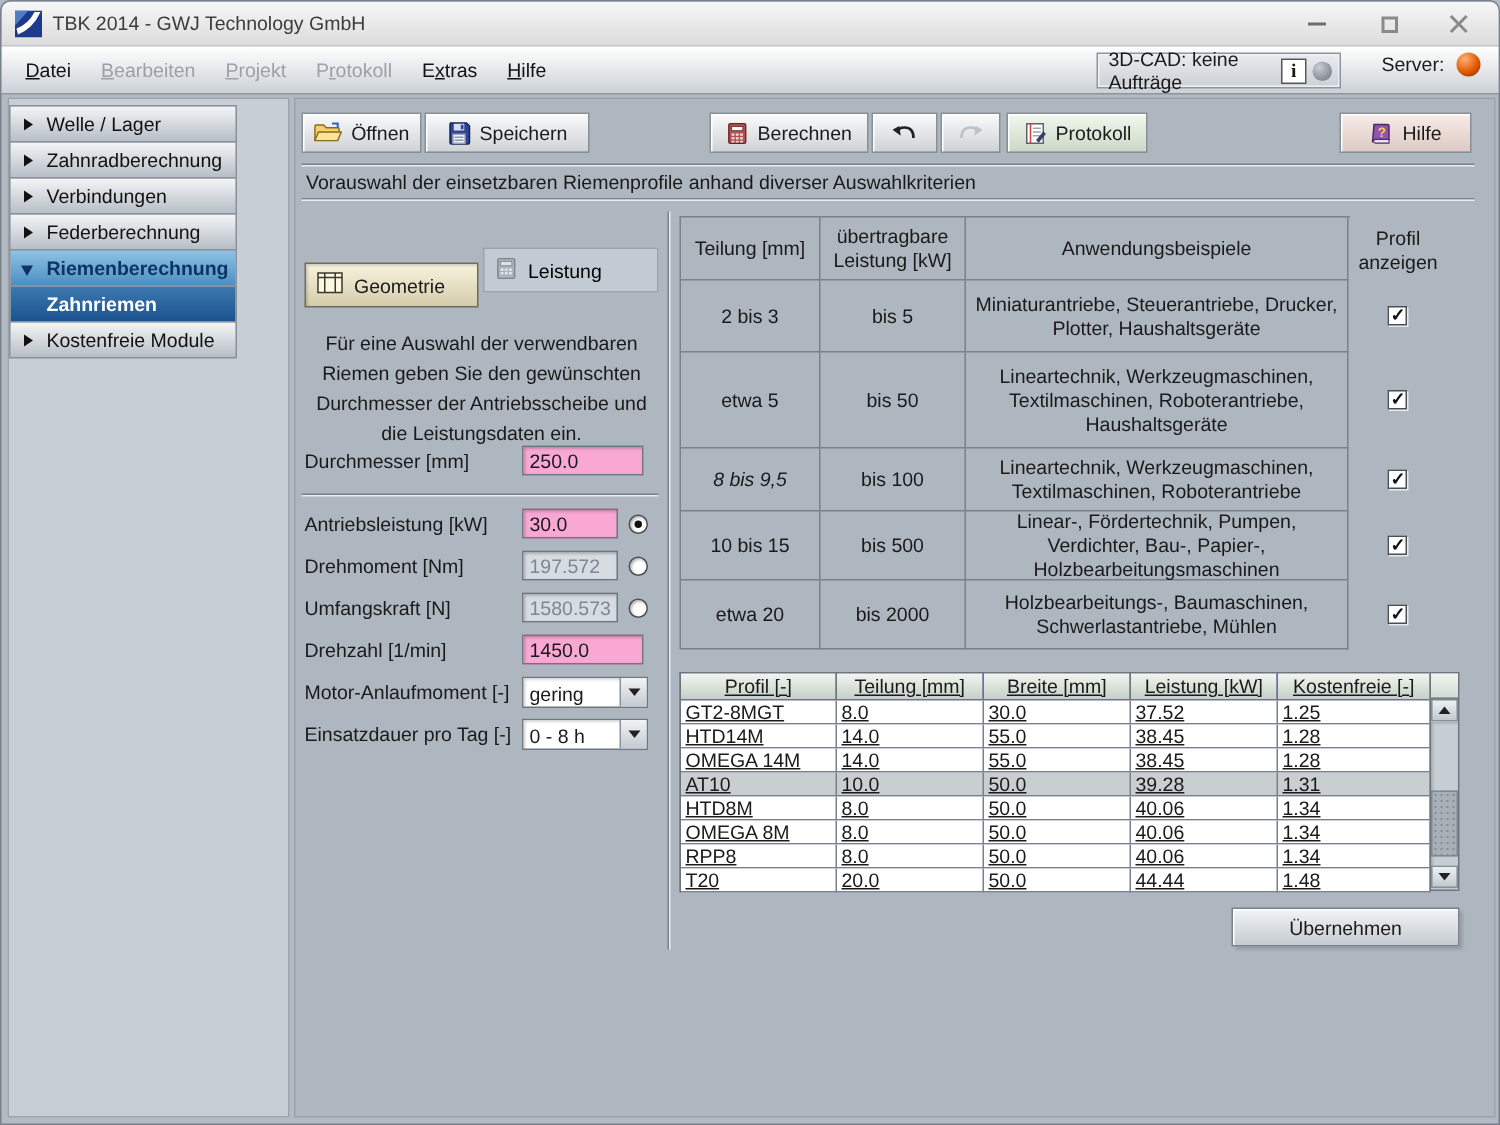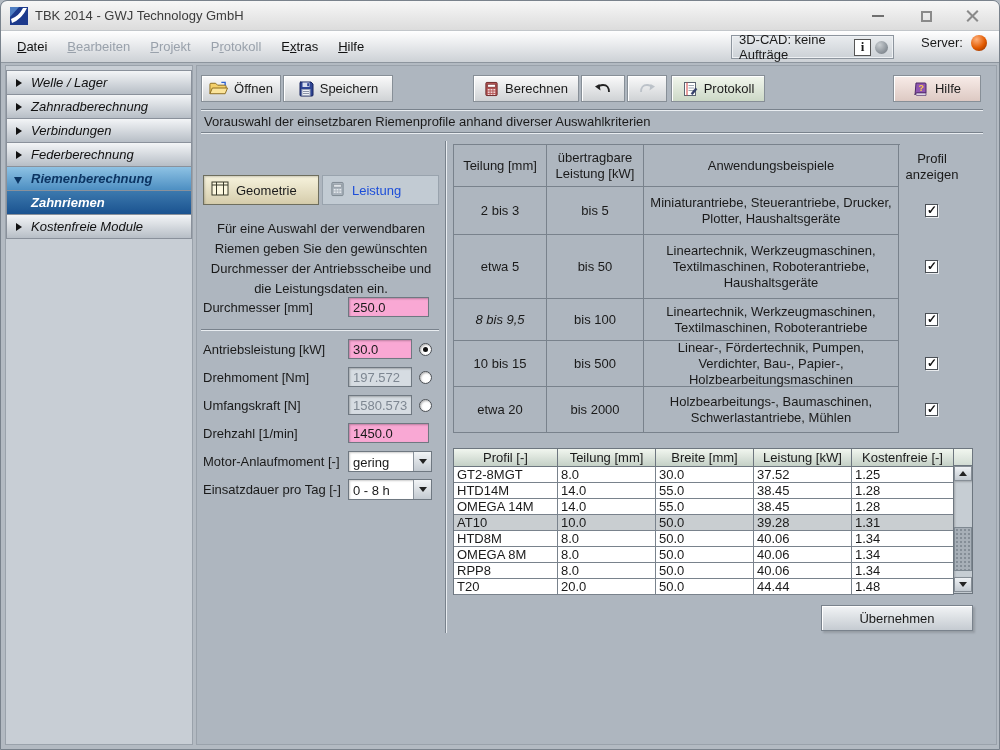--- a/index.html
+++ b/index.html
@@ -42,21 +42,21 @@
   .server-orb { width:16px; height:16px; margin-left:8px;
                 background:radial-gradient(circle at 35% 28%, #ffb07a, #e25a00 55%, #7e2800); }
 
   
   .sidebar-panel { position:absolute; left:4px; top:64px; width:188px; height:680px;
                    background:#c8ced5; border:1px solid #9aa2ab; }
   .main-panel { position:absolute; left:195px; top:64px; width:801px; height:680px;
                 background:#aeb6bf; border:1px solid #9aa2ab; }
 
   
-  .side-items { position:absolute; left:5px; top:70px; width:186px;font-style:italic; }
+  .side-items { position:absolute; left:5px; top:70px; width:152px; }
   .side-item { position:relative; height:25px; margin-top:-1px; display:flex; align-items:center;
                padding-left:24px; background:linear-gradient(#f3f5f7,#b7bec6);
                border:1px solid #8a919b; color:#111; }
   .side-item.expanded { background:linear-gradient(#8ec2e4,#4d8fc2); color:#0c3563; font-weight:bold; }
   .side-item.child-sel { background:linear-gradient(#3c79ae,#1b5390); color:#fff; font-weight:bold;text-align:right; }
   .arr-r { position:absolute; left:9px; top:8px; width:0; height:0;
            border-left:6px solid #111; border-top:4px solid transparent; border-bottom:4px solid transparent; }
   .arr-d { position:absolute; left:7px; top:10px; width:0; height:0;
            border-top:7px solid #0c3563; border-left:4px solid transparent; border-right:4px solid transparent; }
 
@@ -76,22 +76,22 @@
   .heading { position:absolute; left:203px; top:113px; }
 
   
   .big-btn { position:absolute; left:202px; top:142px; width:236px; height:29px;
              background:linear-gradient(#eff5ec,#c2cfc2); border:1px solid #6f7a76;
              display:flex; align-items:center; justify-content:center; }
   .geo-btn { position:absolute; left:202px; top:174px; width:116px; height:30px;
              background:linear-gradient(#f7f3dd,#d5ccab); border:1px solid #6e6e5e;
              box-shadow:inset 1px 1px 2px rgba(0,0,0,.18);
              display:flex; align-items:center; gap:7px; padding-left:7px; }
-  .pow-btn { position:absolute; left:321px; top:174px; width:117px; height:30px;
-             background:#c2cbd3; border:1px solid #99a3ad; color:#1d4ed8;
+  .pow-btn { position:absolute; left:321px; top:164px; width:117px; height:30px;
+             background:#c2cbd3; border:1px solid #99a3ad; color:#000000;
              display:flex; align-items:center; gap:7px; padding-left:7px; }
   .instruction { position:absolute; left:200px; top:218px; width:240px; text-align:center; line-height:20px; }
   .field-row { display:flex; align-items:center; height:28px; }
   .f-label { flex:0 0 145px; white-space:nowrap; }
   .tbox { width:64px; height:20px; background:#f9a8d4; border:1px solid #6f7881;
           box-shadow:inset 1px 1px 2px rgba(0,0,0,.25); padding:1px 4px; line-height:17px; overflow:hidden; }
   .tbox.wide { width:81px; }
   .tbox.dis { background:#d6dce2; color:#7e8792; }
   .diam-row { position:absolute; left:202px; top:292px; width:236px; }
   .form-rows { position:absolute; left:202px; top:334px; width:238px; }
@@ -116,21 +116,21 @@
                      padding:0 6px; line-height:16px; }
   .cb-col { position:absolute; left:900px; top:143px; width:62px; text-align:center; }
   .cb-head { line-height:16px; padding-top:7px; }
   .checkbox { position:absolute; left:24px; width:13px; height:13px; background:#fff;
               border:1px solid #4a4f55; box-shadow:1px 1px 0 #e8ebee; }
   .checkbox::after { content:"\2713"; position:absolute; left:1px; top:-2px; font-size:12px; font-weight:bold; color:#111; }
 
   
   .prof-table { position:absolute; left:452px; top:447px; width:500px;
                 display:grid; grid-template-columns:104px 98px 98px 98px 102px;
-                border-top:1px solid #6d767f; border-left:1px solid #6d767f; background:#8b5cf6; }
+                border-top:1px solid #6d767f; border-left:1px solid #6d767f; background:#8b5cf6;text-decoration:underline; }
   .prof-table .hcell { height:18px; background:linear-gradient(#f1f6ef,#c4d0c6);
                        border-right:1px solid #6d767f; border-bottom:1px solid #6d767f;
                        display:flex; align-items:center; justify-content:center; }
   .prof-table .bcell { height:16px; border-right:1px solid #79828c; border-bottom:1px solid #79828c;
                        padding:0 0 0 3px; line-height:15px; white-space:nowrap; overflow:hidden; background:#fff; }
   .prof-table .selrow { background:#c9ced1; }
   .scrollbar { position:absolute; left:952px; top:447px; width:20px; height:146px; border:1px solid #6d767f; background:#c2c9cf; }
   .sb-head { height:17px; background:linear-gradient(#f1f6ef,#d2dcd4); border-bottom:1px solid #6d767f; }
   .sb-btn { height:15px; background:linear-gradient(#eef1f4,#c2c9d0); border:1px solid #868e96;
             display:flex; align-items:center; justify-content:center; }

